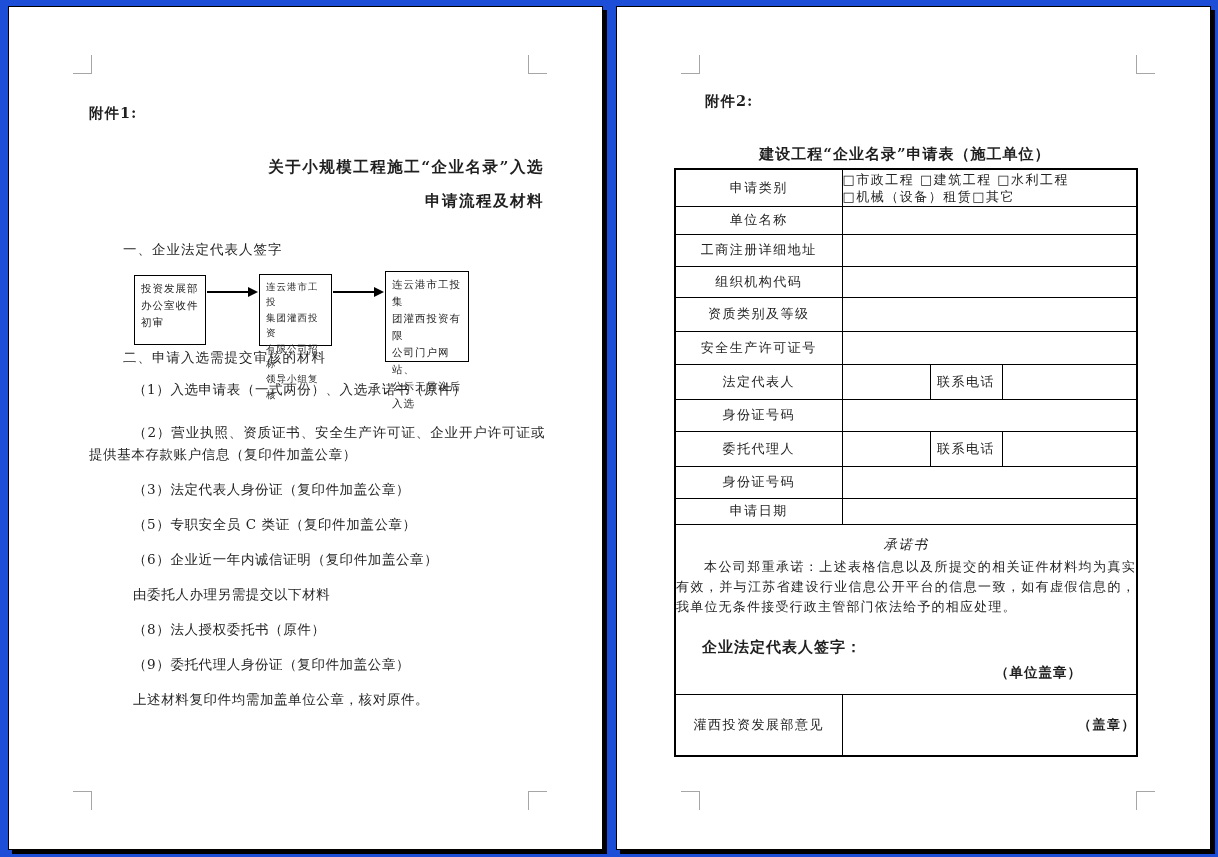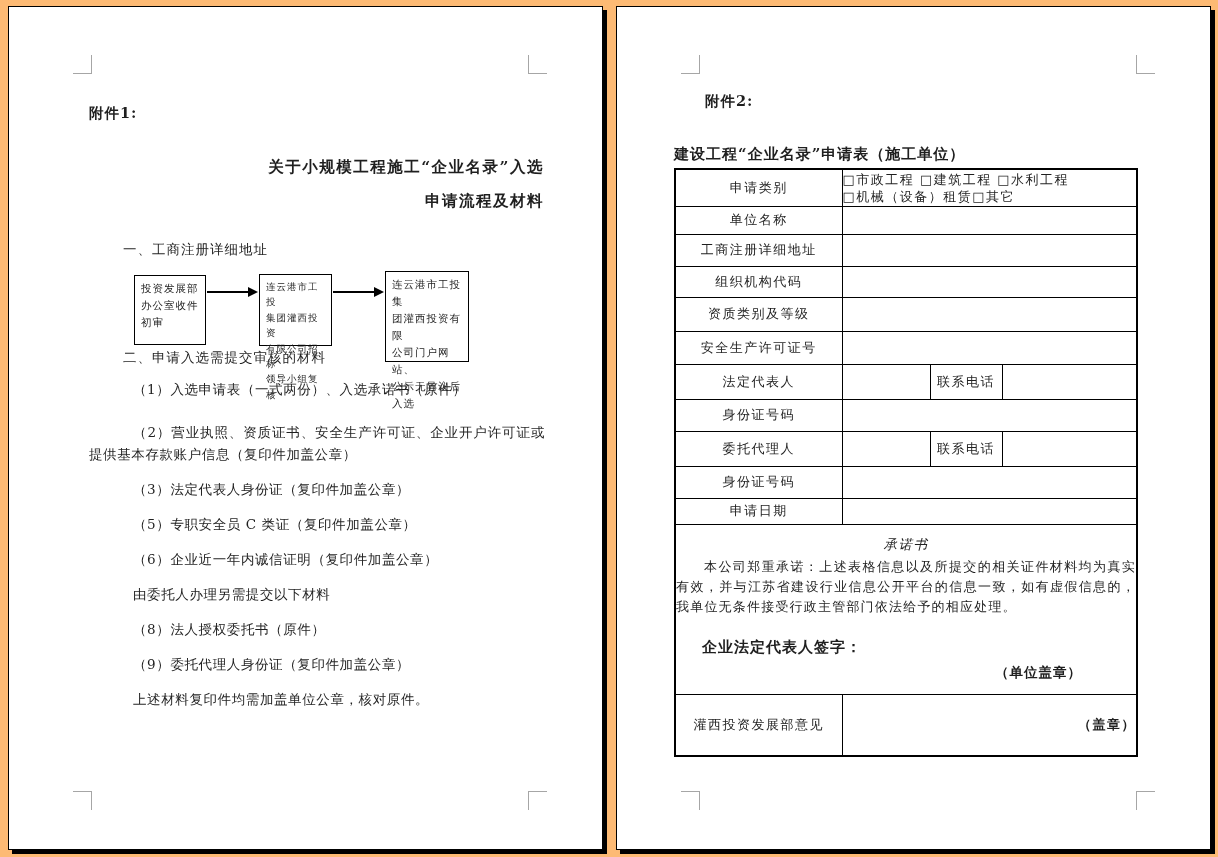--- a/index.html
+++ b/index.html
@@ -3,21 +3,21 @@
 <meta charset="utf-8">
 <style>
   html,body{margin:0;padding:0;}
   body{
     font-family:"DejaVu Serif","Liberation Serif",serif;
     background:#8e96aa;
   }
   .canvas{
     position:relative;
     width:1218px;height:857px;
-    background:#fdba74;
+    background:#1d4ed8;
     overflow:hidden;
   }
   .page{
     position:absolute;
     top:6px;
     width:593px;height:842px;
     background:#ffffff;
     border:1px solid #000;
     box-shadow:4px 4px 0 #000;
     color:#1f1f1f;
@@ -68,21 +68,21 @@
   .p1-items p{
     margin:0 0 13px 0;
     font-size:13.5px;line-height:22px;letter-spacing:0.6px;
     text-indent:44px;
     text-align:justify;
   }
   .p1-items p.gap{margin-bottom:21px;}
 
   
   .p2-attach{left:88px;top:85px;}
-  .p2-title{left:57px;top:138px;width:462px;font-weight:bold;font-size:15px;letter-spacing:1px;}
+  .p2-title{left:57px;top:138px;width:462px;text-align:center;font-weight:bold;font-size:15px;letter-spacing:1px;}
 
   table.form{
     position:absolute;left:57px;top:161px;
     width:462px;border-collapse:collapse;
     border:2px solid #000;
     table-layout:fixed;
   }
   table.form td{
     border:1px solid #000;
     font-size:13px;letter-spacing:1.5px;
@@ -111,21 +111,21 @@
   <div class="page page1">
     <div class="mark tl"></div>
     <div class="mark tr"></div>
     <div class="mark bl"></div>
     <div class="mark br"></div>
 
     <div class="abs attach p1-attach">附件1:</div>
     <div class="abs p1-center p1-title p1-title1">关于小规模工程施工“企业名录”入选</div>
     <div class="abs p1-center p1-title p1-title2">申请流程及材料</div>
 
-    <div class="abs p1-heading p1-h1">一、工商注册详细地址</div>
+    <div class="abs p1-heading p1-h1">一、企业法定代表人签字</div>
 
     <div class="fbox fbox1">投资发展部
 办公室收件
 初审</div>
     <div class="farrow farrow1"></div>
     <div class="fbox fbox2">连云港市工投
 集团灌西投资
 有限公司招标
 领导小组复核</div>
     <div class="farrow farrow2"></div>

